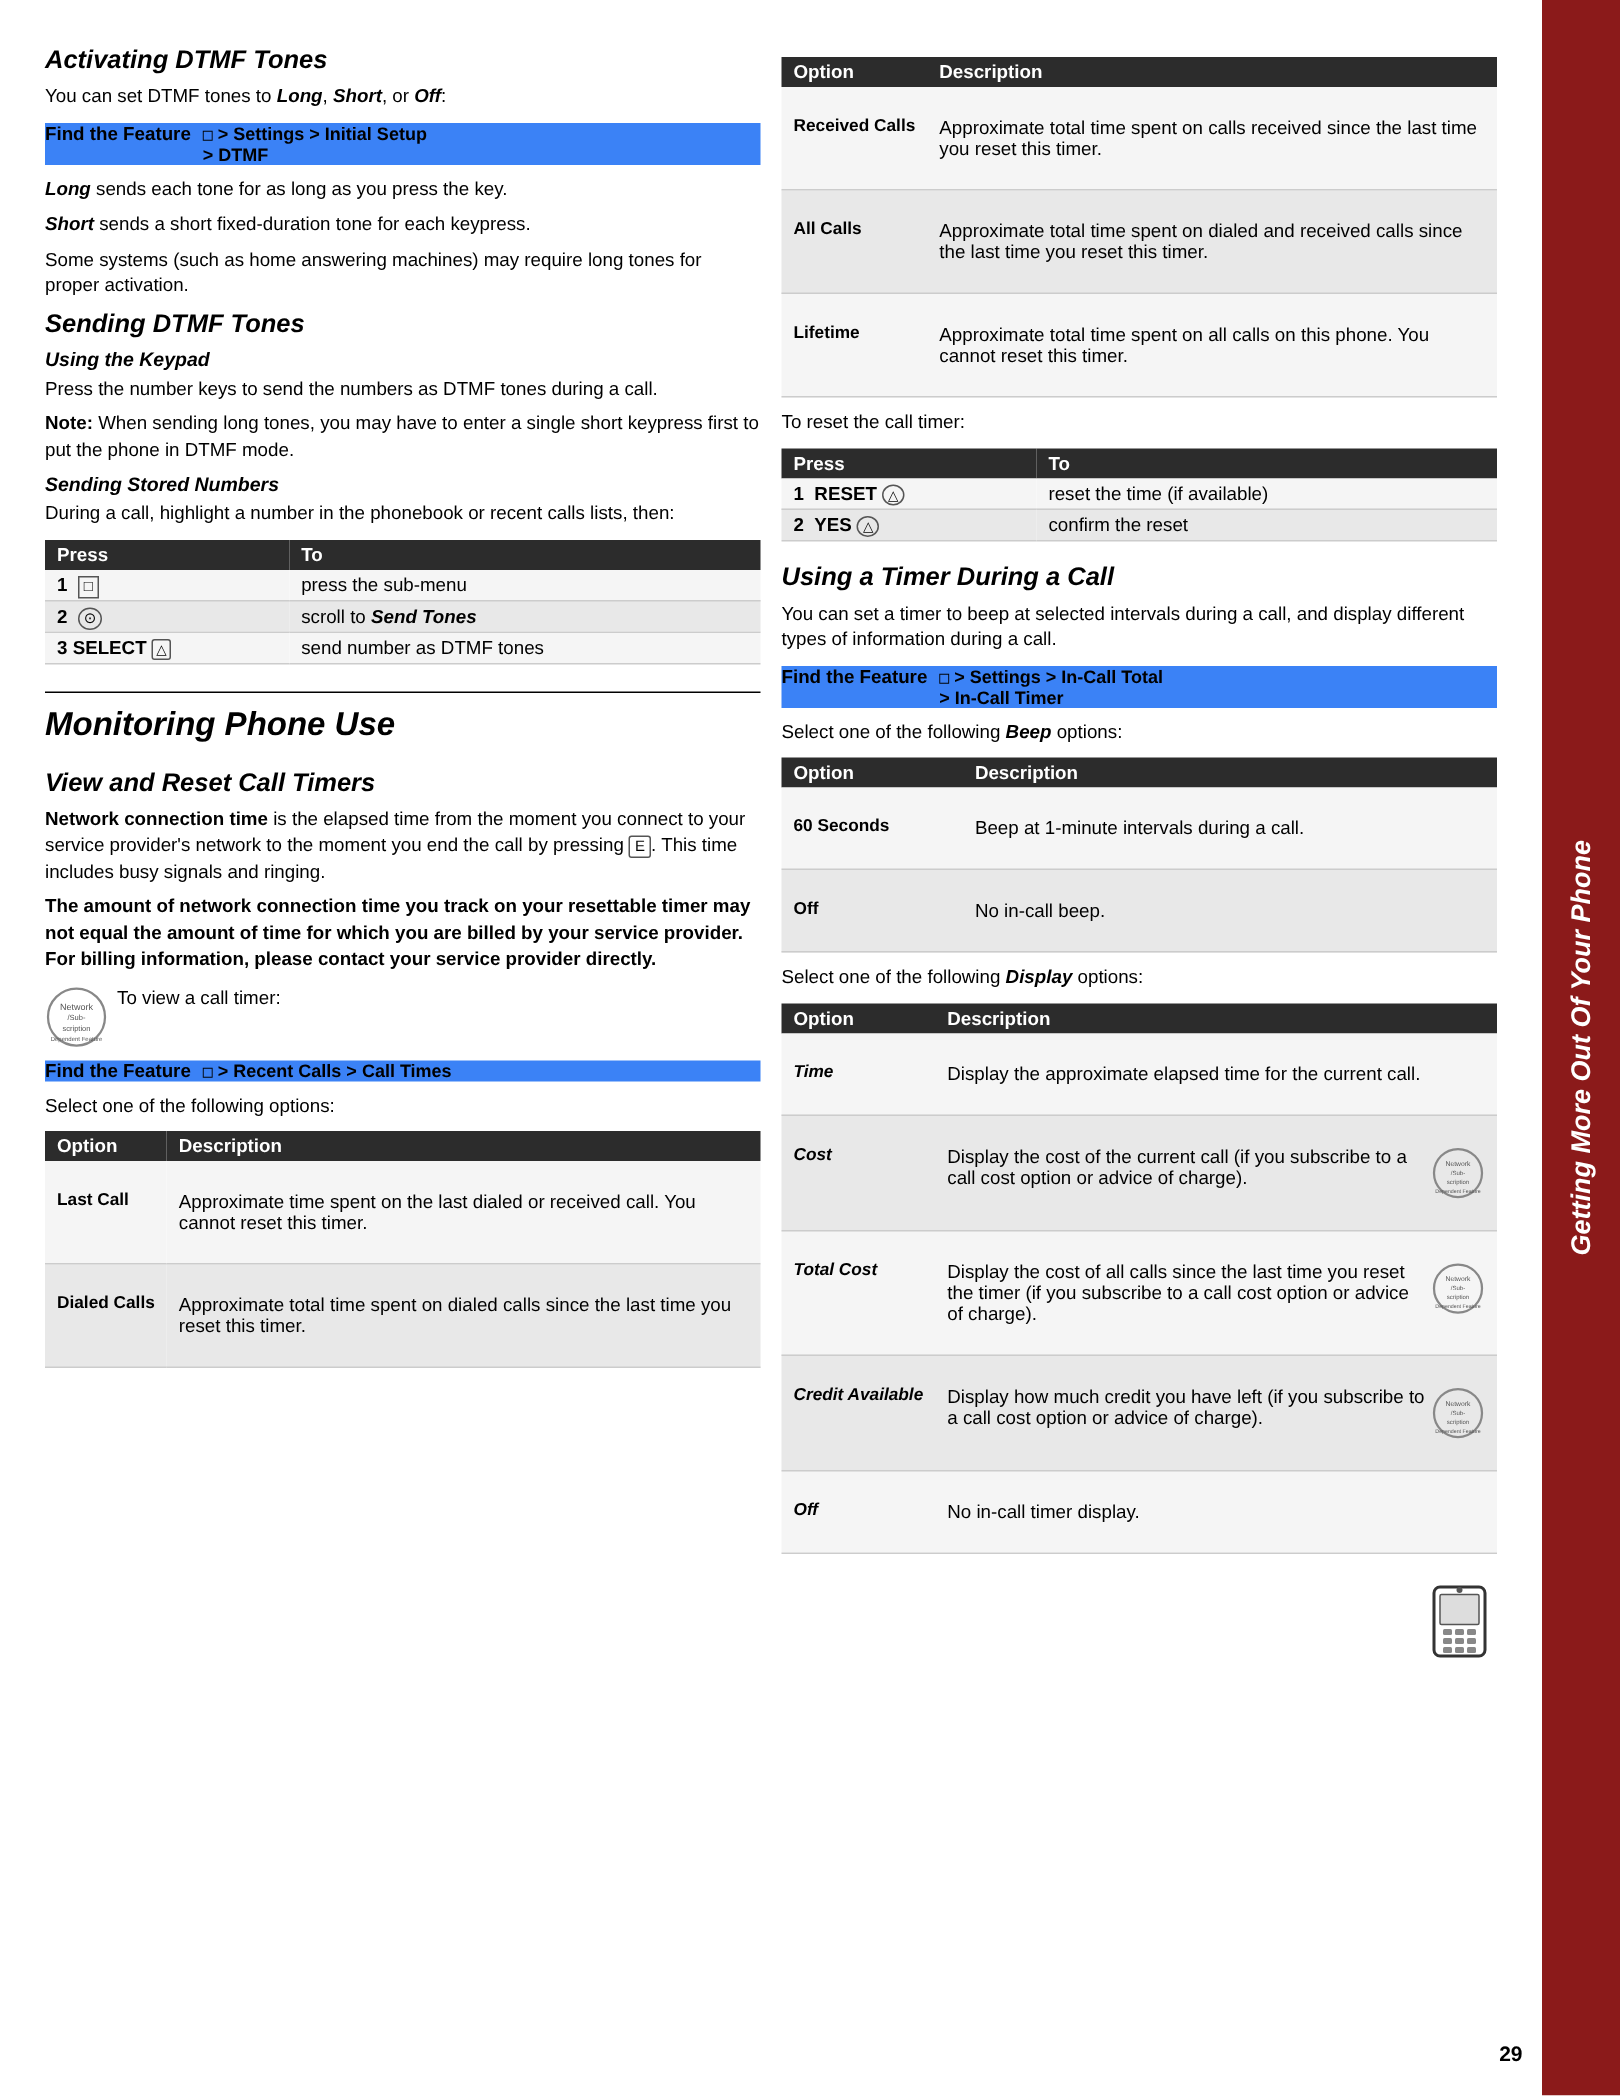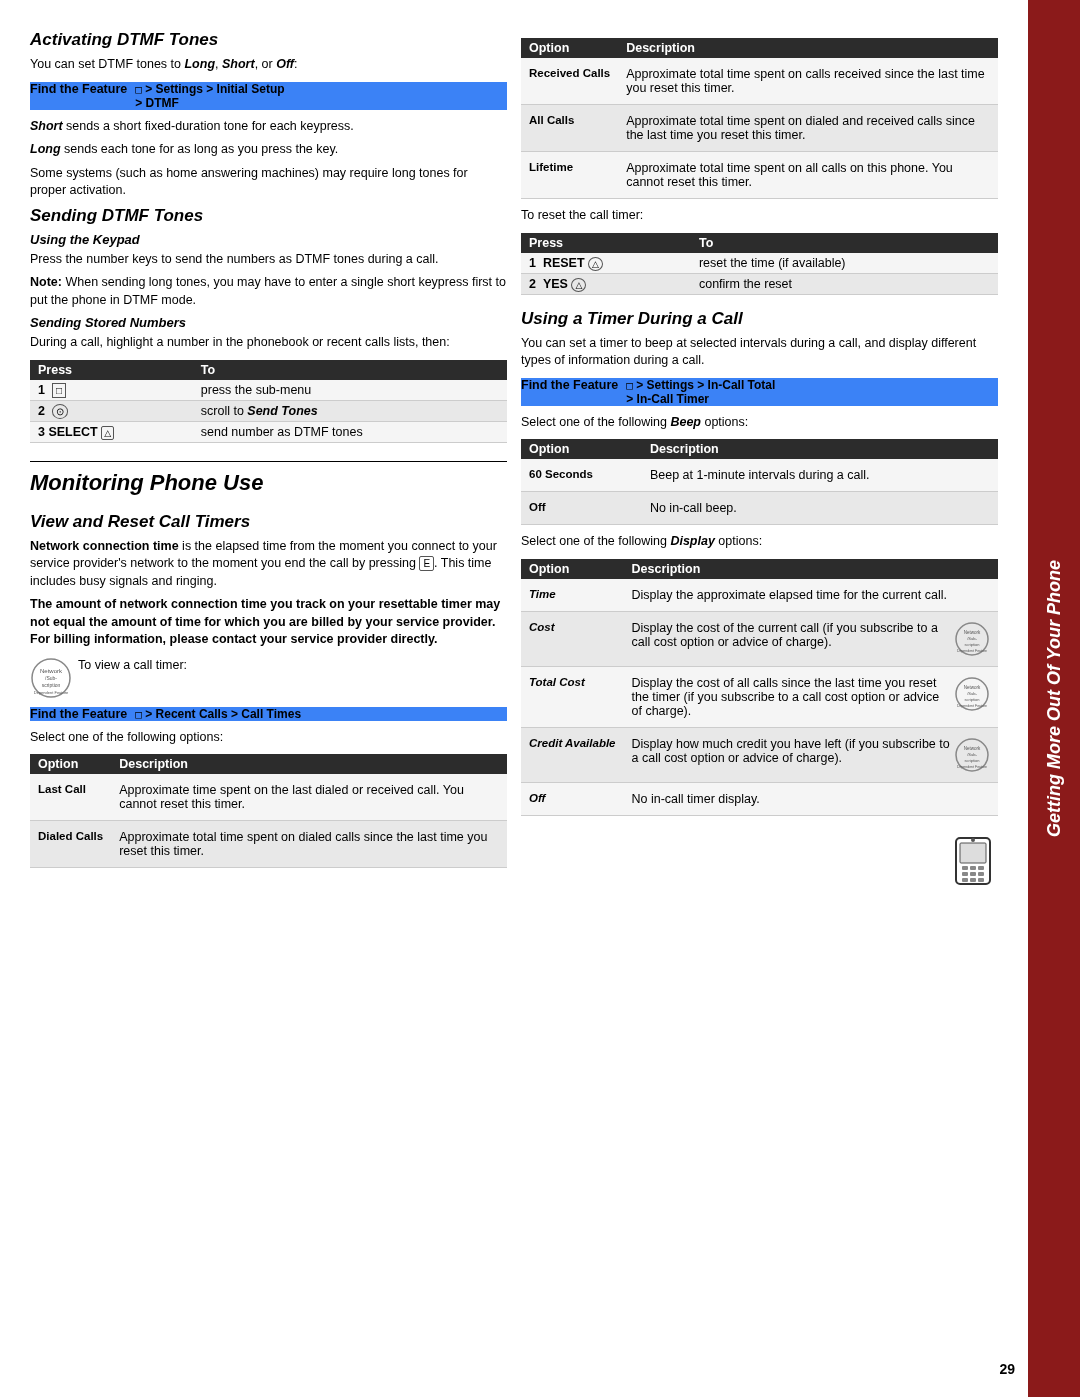--- a/index.html
+++ b/index.html
@@ -158,21 +158,21 @@
     }
     .option-table thead th {
       padding: 3px 8px;
       text-align: left;
       font-weight: bold;
     }
     .option-table tbody tr {
       border-bottom: 1px solid #ccc;
     }
     .option-table tbody td {
-      padding: 9px 8px;
+      padding: 20px 8px;
       vertical-align: top;
     }
     .option-table tbody tr:nth-child(odd) {
       background: #f5f5f5;
     }
     .option-table tbody tr:nth-child(even) {
       background: #e8e8e8;
     }
     .option-table .opt-name {
       font-weight: bold;
@@ -247,22 +247,22 @@
 
       <div>
         <div class="section-title">Activating DTMF Tones</div>
         <p>You can set DTMF tones to <span class="bold-italic">Long</span>, <span class="bold-italic">Short</span>, or <span class="bold-italic">Off</span>:</p>
         <div class="find-feature">
           <span class="find-feature-label">Find the Feature</span>
           <span class="find-feature-path">
             <span class="mono">□</span> &gt; <span class="bold">Settings</span> &gt; <span class="bold">Initial Setup</span><br>&gt; <span class="bold">DTMF</span>
           </span>
         </div>
+        <p><span class="bold-italic">Long</span> sends each tone for as long as you press the key.</p>
         <p><span class="bold-italic">Short</span> sends a short fixed-duration tone for each keypress.</p>
-        <p><span class="bold-italic">Long</span> sends each tone for as long as you press the key.</p>
         <p>Some systems (such as home answering machines) may require long tones for proper activation.</p>
       </div>
 
       <div>
         <div class="section-title">Sending DTMF Tones</div>
 
         <div class="subsection-title">Using the Keypad</div>
         <p>Press the number keys to send the numbers as DTMF tones during a call.</p>
         <p><span class="bold">Note:</span> When sending long tones, you may have to enter a single short keypress first to put the phone in DTMF mode.</p>
 

